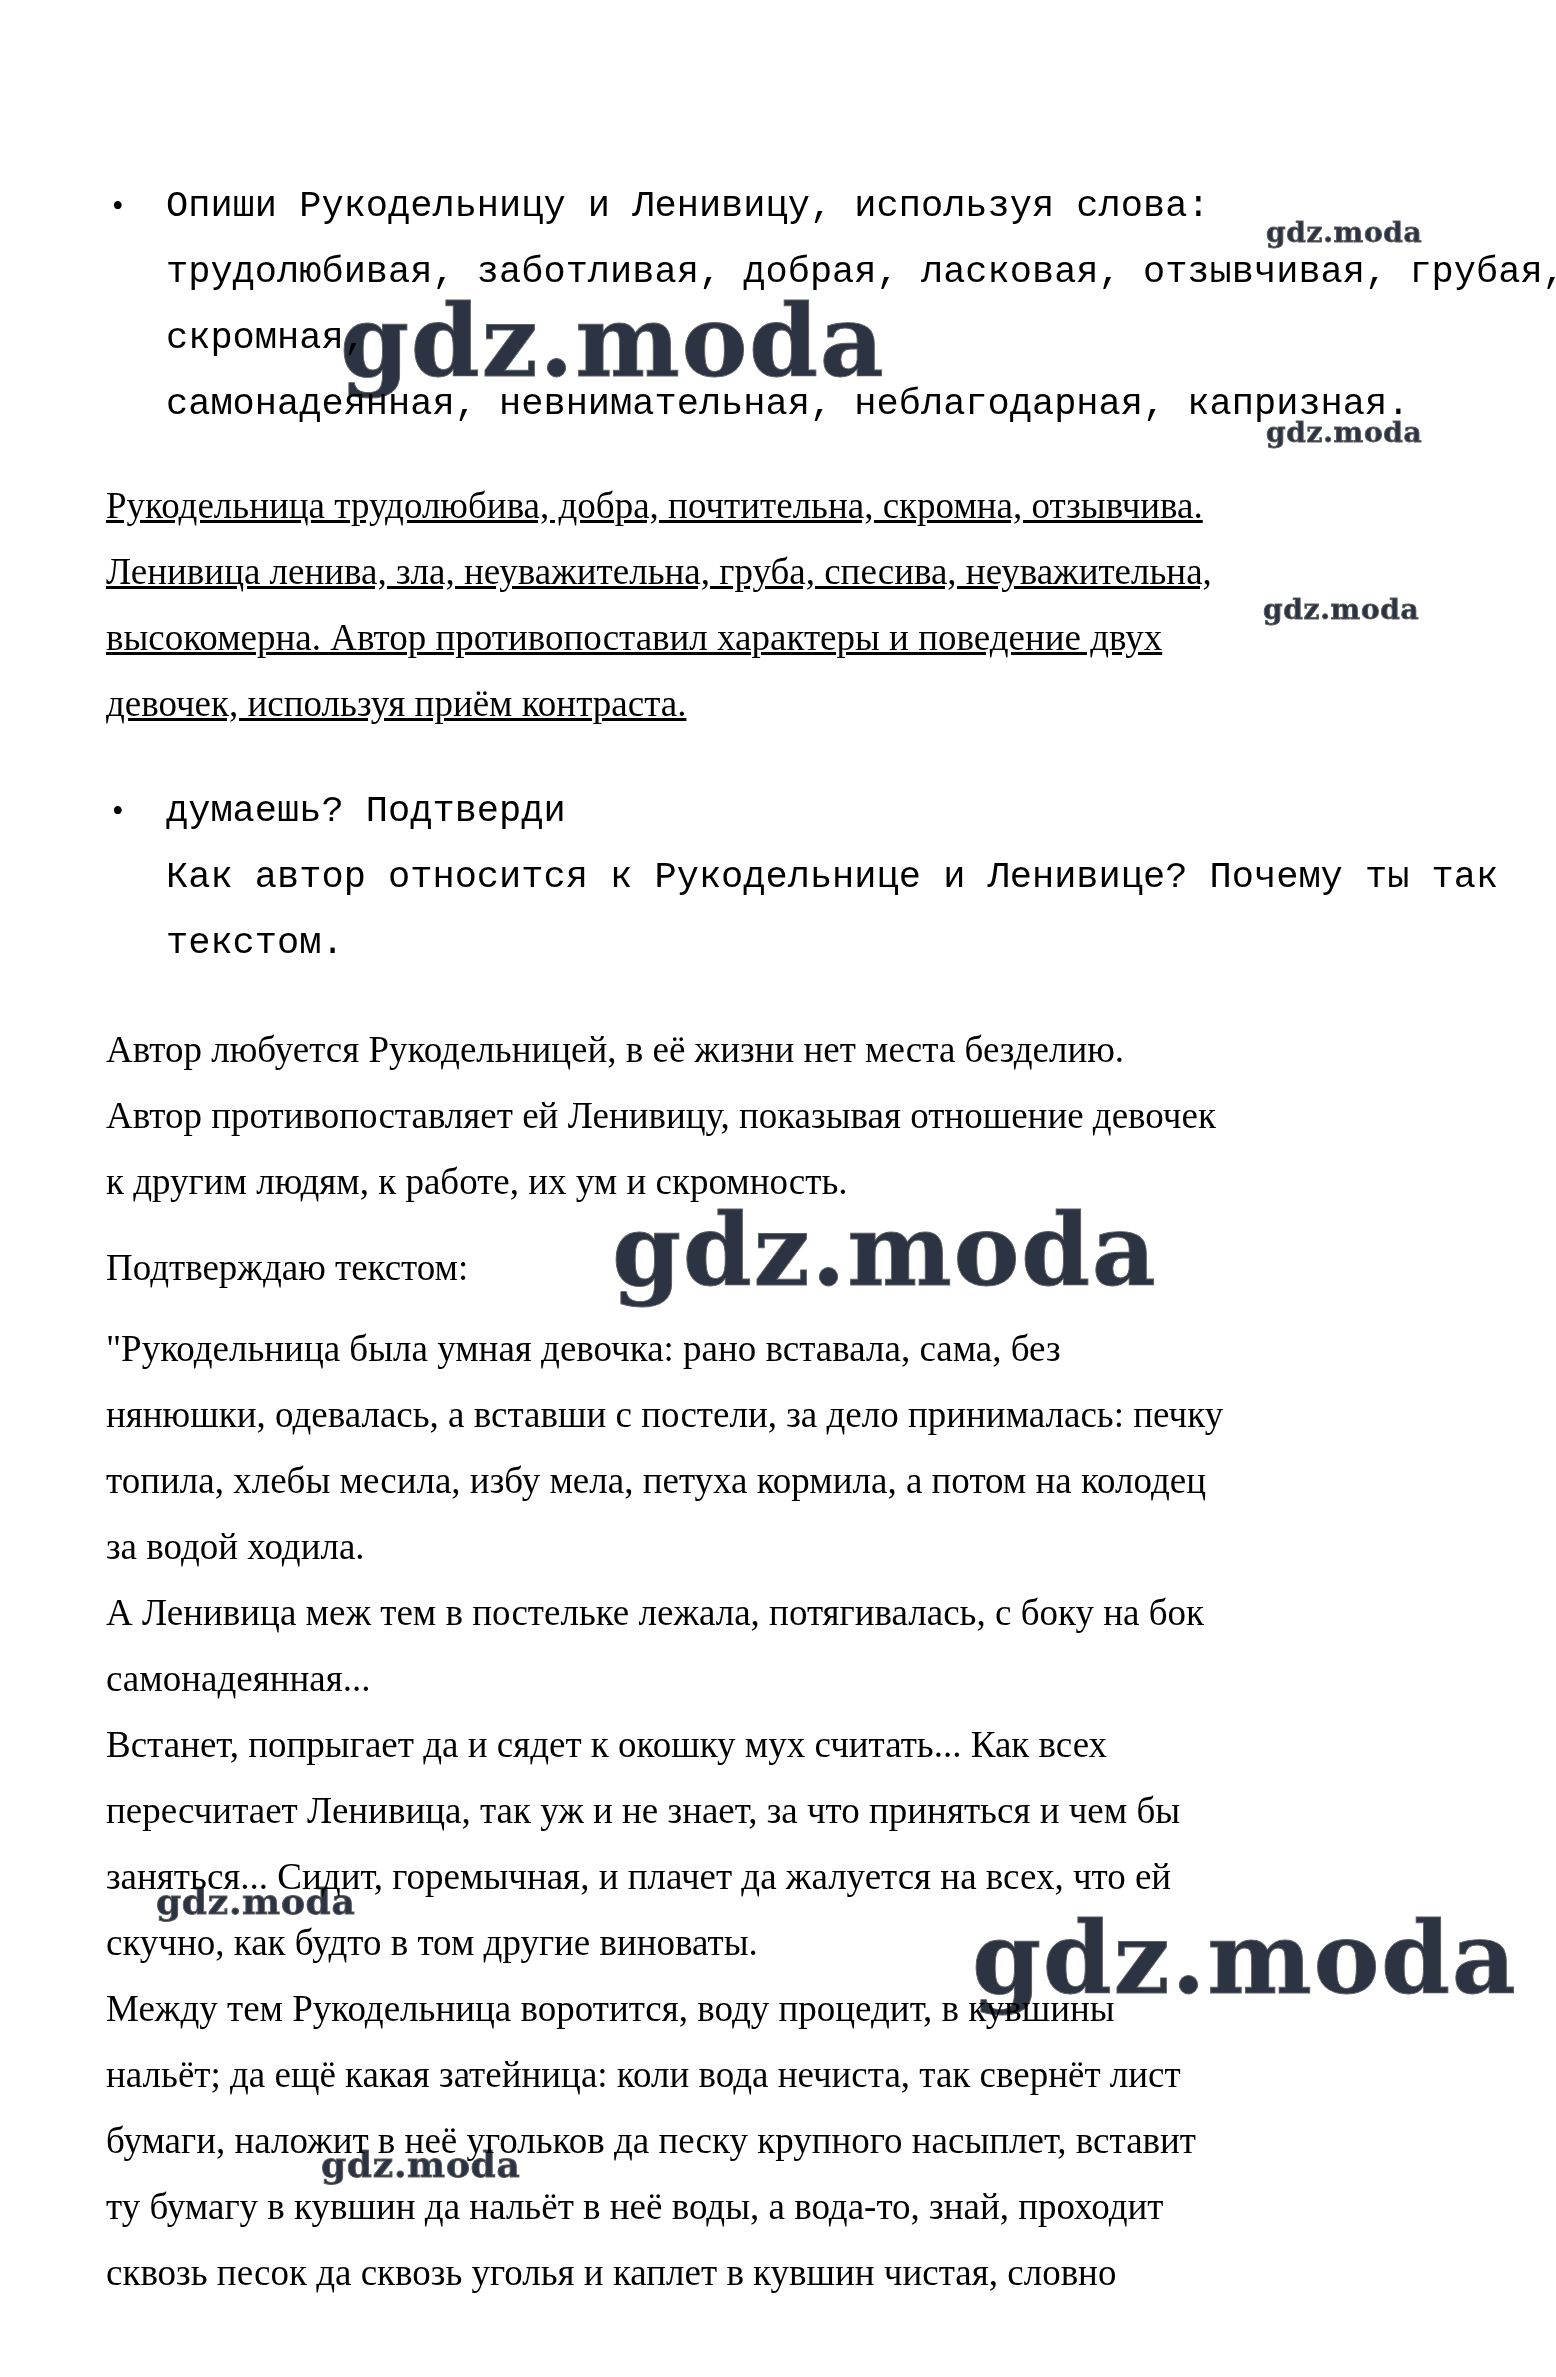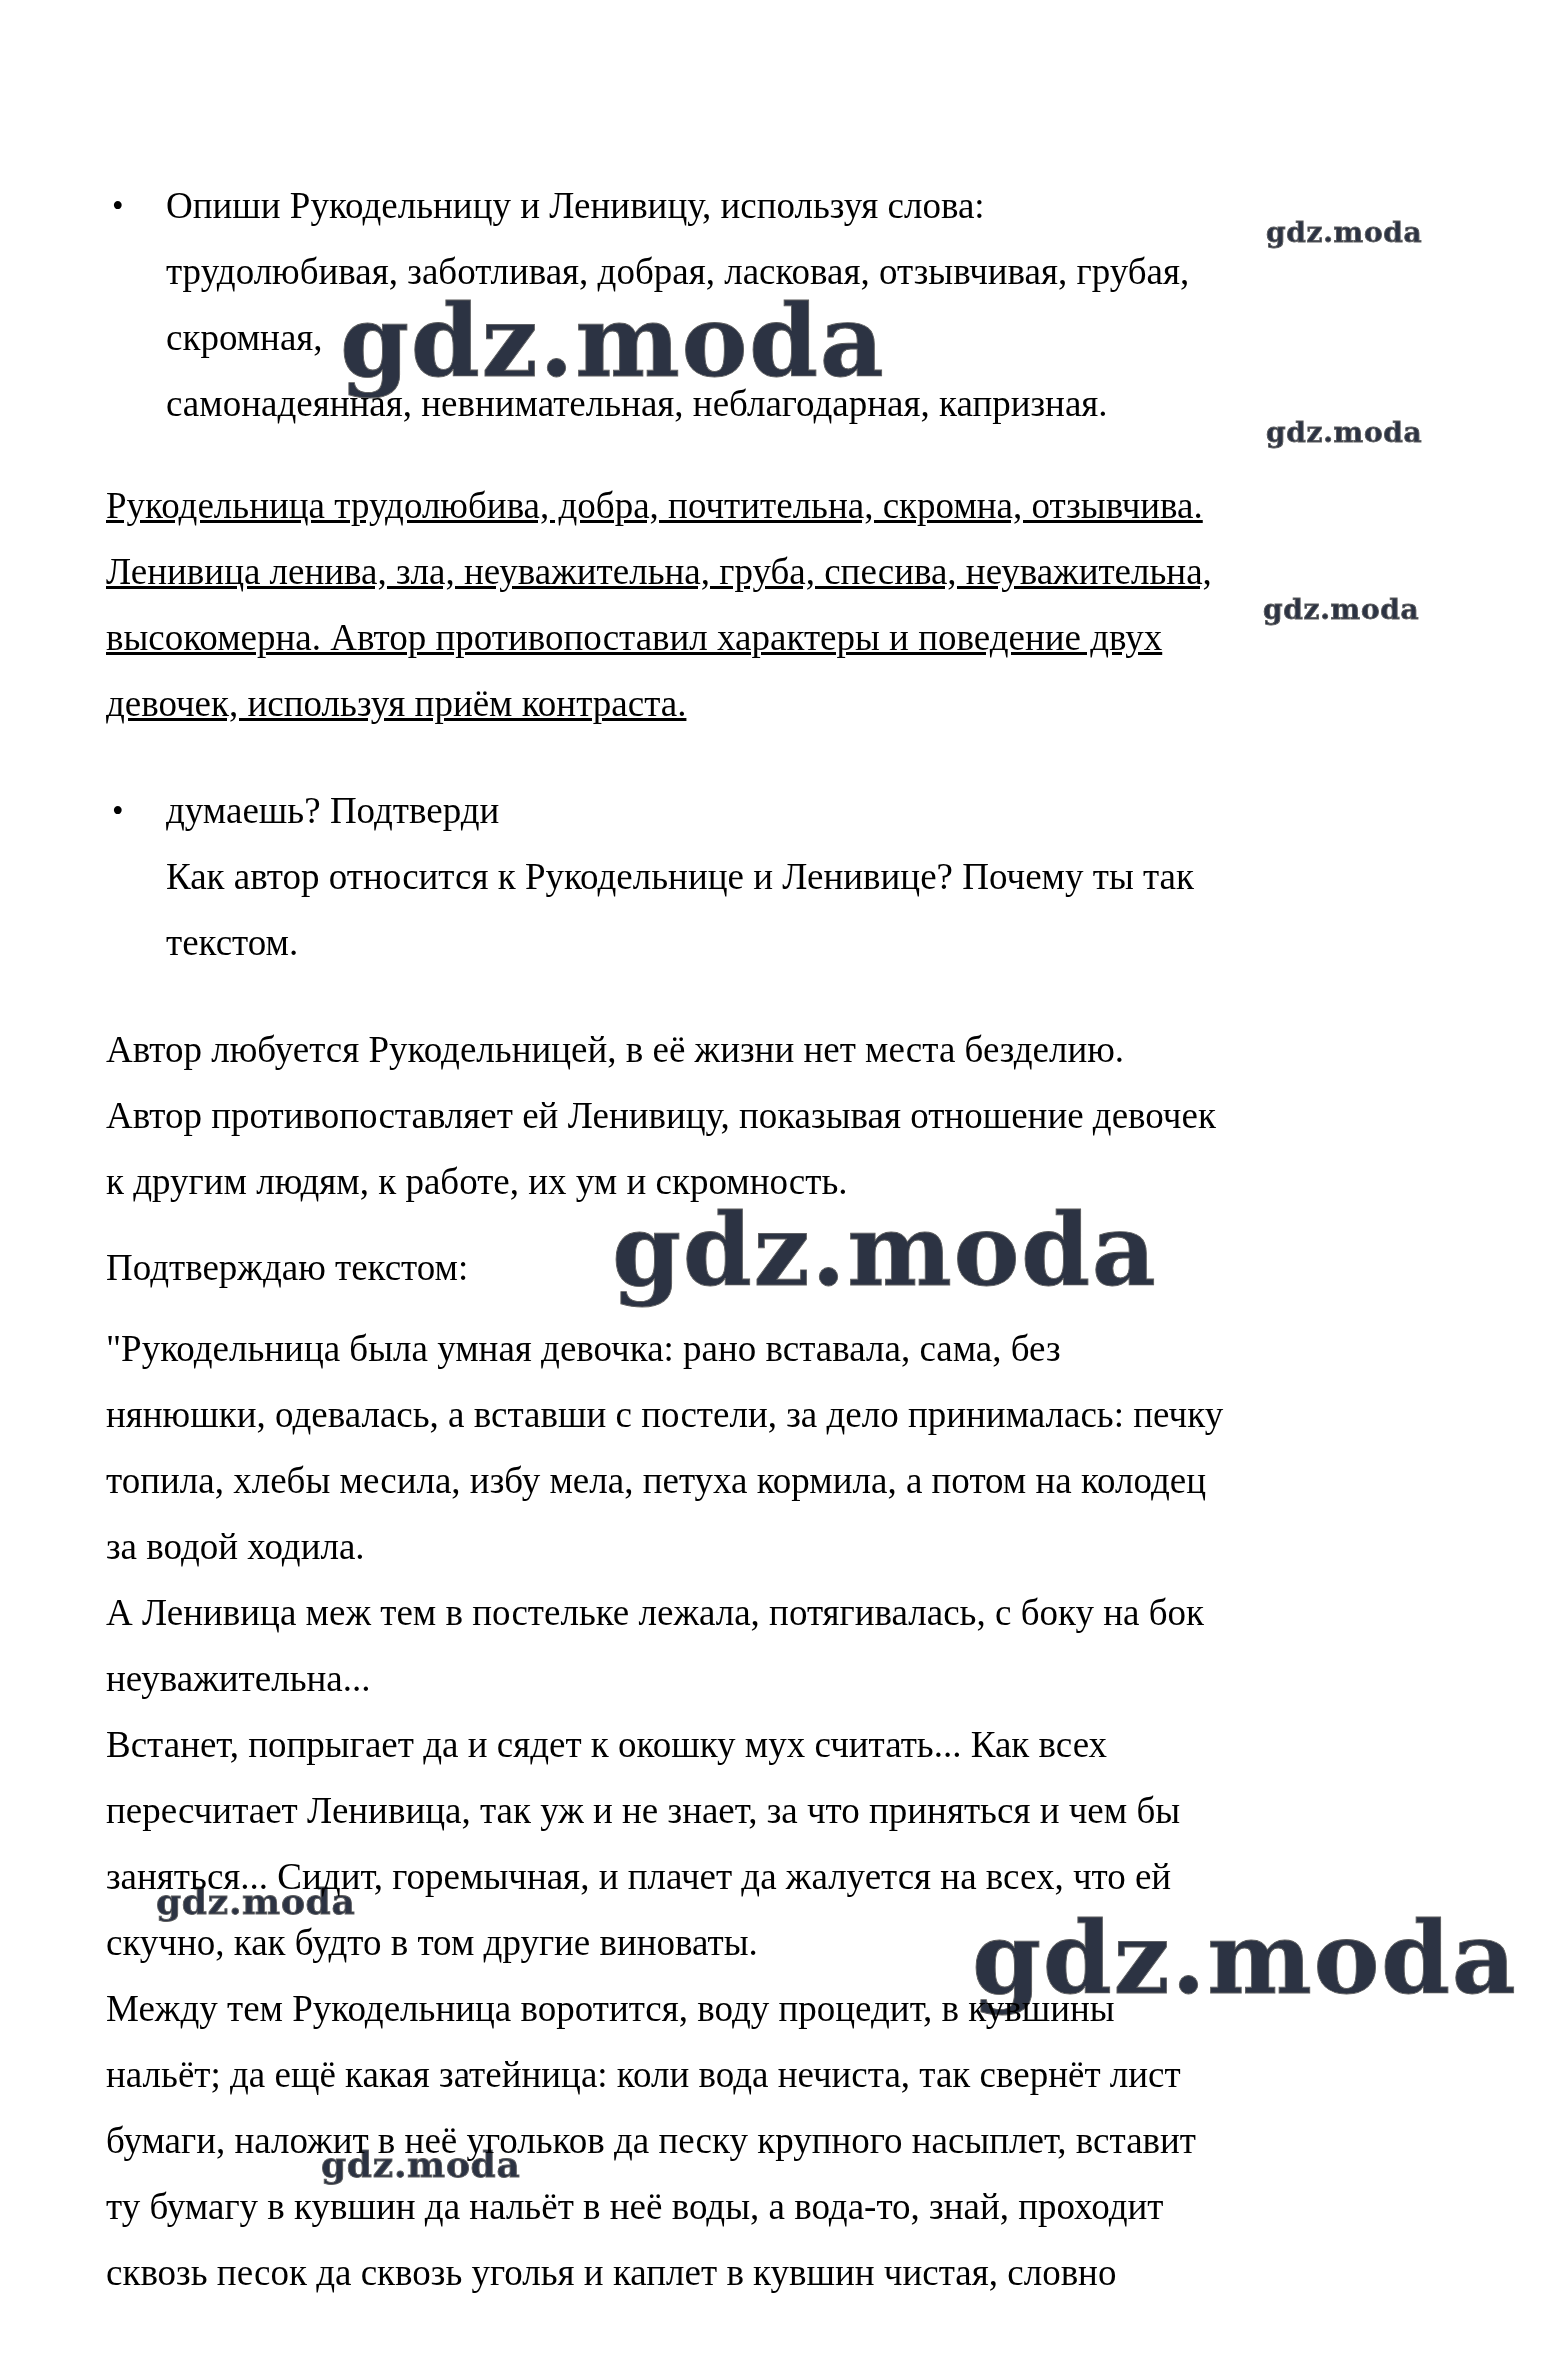--- a/index.html
+++ b/index.html
@@ -21,21 +21,21 @@
     z-index:2;
   }
   .block{position:absolute;left:106px;right:45px;z-index:2;}
   .title{
     position:absolute;
     left:106px;top:58px;
     font-size:37px;font-weight:bold;
     line-height:66px;white-space:nowrap;z-index:2;
   }
   .bullet-block{position:absolute;left:106px;right:45px;z-index:2;}
-  .bullet-block .line{padding-left:60px;}
+  .bullet-block .line{padding-left:60px;font-family:Liberation Mono, monospace;}
   .bullet-dot{
     position:absolute;
     left:6px;top:27px;
     width:12px;height:13.5px;
     font-size:33px;line-height:13.5px;
     z-index:2;
   }
   .wm{
     position:absolute;
     font-family:"DejaVu Serif",serif;
@@ -98,21 +98,21 @@
   <div class="block" style="top:1235px;">
     <div class="line">Подтверждаю текстом:</div>
   </div>
 
   <div class="block" style="top:1316px;">
     <div class="line">"Рукодельница была умная девочка: рано вставала, сама, без</div>
     <div class="line">нянюшки, одевалась, а вставши с постели, за дело принималась: печку</div>
     <div class="line">топила, хлебы месила, избу мела, петуха кормила, а потом на колодец</div>
     <div class="line">за водой ходила.</div>
     <div class="line">А Ленивица меж тем в постельке лежала, потягивалась, с боку на бок</div>
-    <div class="line">неуважительна...</div>
+    <div class="line">самонадеянная...</div>
     <div class="line">Встанет, попрыгает да и сядет к окошку мух считать... Как всех</div>
     <div class="line">пересчитает Ленивица, так уж и не знает, за что приняться и чем бы</div>
     <div class="line">заняться... Сидит, горемычная, и плачет да жалуется на всех, что ей</div>
     <div class="line">скучно, как будто в том другие виноваты.</div>
     <div class="line">Между тем Рукодельница воротится, воду процедит, в кувшины</div>
     <div class="line">нальёт; да ещё какая затейница: коли вода нечиста, так свернёт лист</div>
     <div class="line">бумаги, наложит в неё угольков да песку крупного насыплет, вставит</div>
     <div class="line">ту бумагу в кувшин да нальёт в неё воды, а вода-то, знай, проходит</div>
     <div class="line">сквозь песок да сквозь уголья и каплет в кувшин чистая, словно</div>
   </div>

